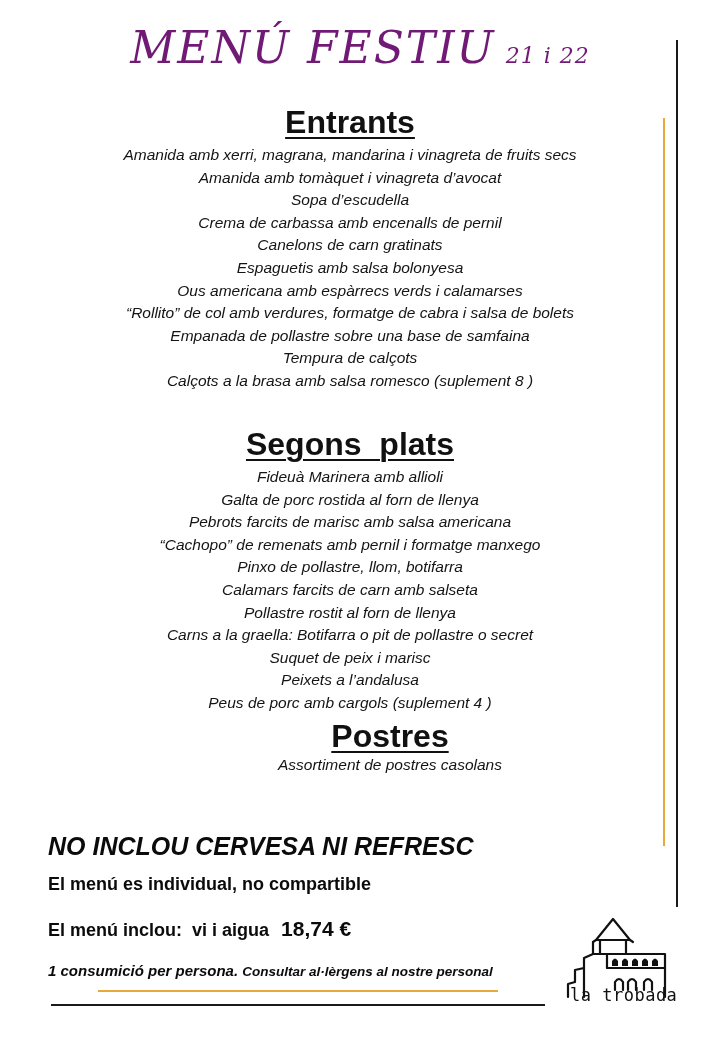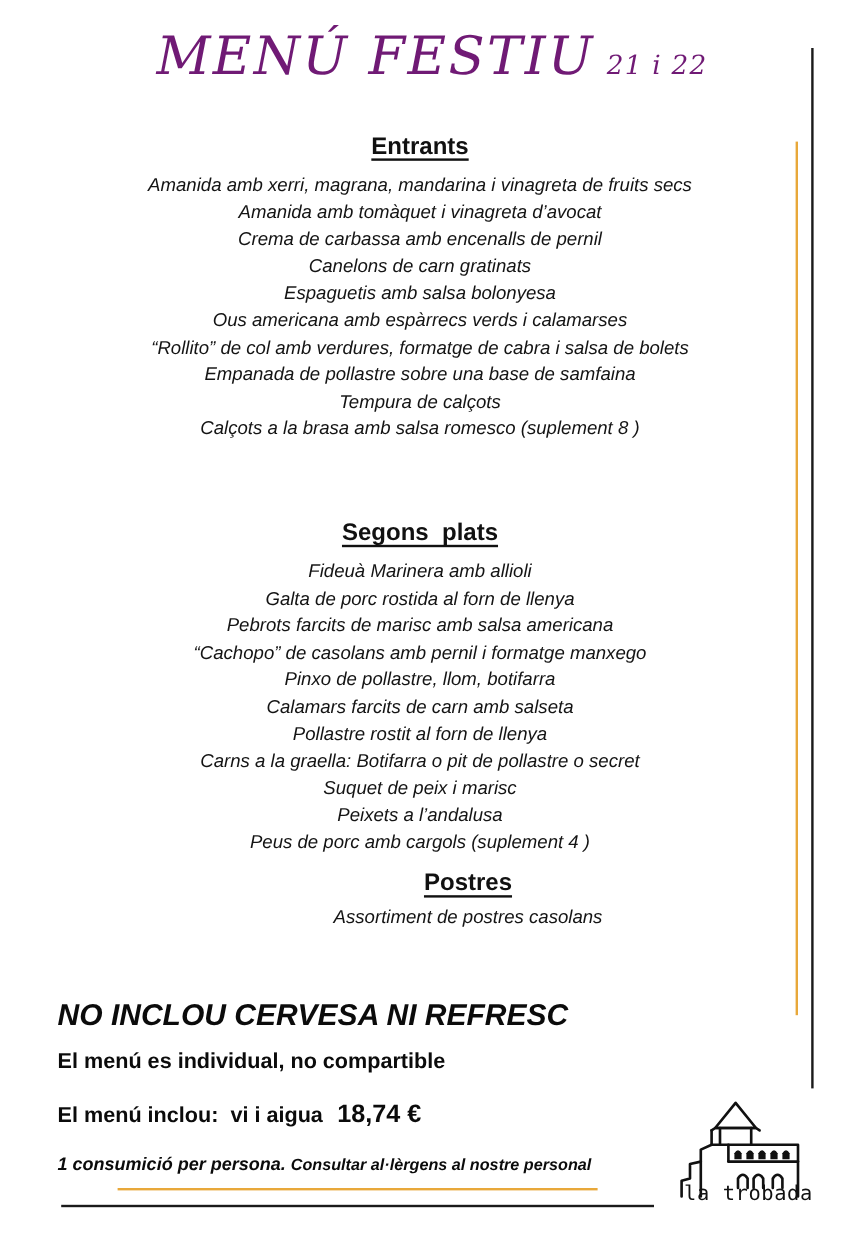--- a/index.html
+++ b/index.html
@@ -37,21 +37,21 @@
       letter-spacing: 1px;
     }
     .section {
       position: absolute;
       left: 0;
       width: 700px;
       text-align: center;
     }
     .section h2 {
       margin: 0;
-      font-size: 20px;
+      font-size: 32px;
       font-weight: bold;
       text-decoration: underline;
       text-underline-offset: 4px;
       text-decoration-thickness: 2px;
       color: #111;
       line-height: 32px;
     }
     .items {
       margin: 6px 0 0 0;
       padding: 0;
@@ -138,38 +138,39 @@
 </div>
 
 <div class="line black" style="left:676px; top:40px; width:2px; height:867px;"></div>
 <div class="line gold" style="left:663px; top:118px; width:2px; height:728px;"></div>
 
 <div class="section" id="entrants">
   <h2>Entrants</h2>
   <ul class="items">
     <li>Amanida amb xerri, magrana, mandarina i vinagreta de fruits secs</li>
     <li>Amanida amb tomàquet i vinagreta d’avocat</li>
+    <li>Sopa d’escudella</li>
     <li>Crema de carbassa amb encenalls de pernil</li>
     <li>Canelons de carn gratinats</li>
     <li>Espaguetis amb salsa bolonyesa</li>
     <li>Ous americana amb espàrrecs verds i calamarses</li>
     <li>“Rollito” de col amb verdures, formatge de cabra i salsa de bolets</li>
     <li>Empanada de pollastre sobre una base de samfaina</li>
     <li>Tempura de calçots</li>
     <li>Calçots a la brasa amb salsa romesco (suplement 8 )</li>
   </ul>
 </div>
 
 <div class="section" id="segons">
   <h2 style="white-space:pre;">Segons  plats</h2>
   <ul class="items">
     <li>Fideuà Marinera amb allioli</li>
     <li>Galta de porc rostida al forn de llenya</li>
     <li>Pebrots farcits de marisc amb salsa americana</li>
-    <li>“Cachopo” de casolans amb pernil i formatge manxego</li>
+    <li>“Cachopo” de remenats amb pernil i formatge manxego</li>
     <li>Pinxo de pollastre, llom, botifarra</li>
     <li>Calamars farcits de carn amb salseta</li>
     <li>Pollastre rostit al forn de llenya</li>
     <li>Carns a la graella: Botifarra o pit de pollastre o secret</li>
     <li>Suquet de peix i marisc</li>
     <li>Peixets a l’andalusa</li>
     <li>Peus de porc amb cargols (suplement 4 )</li>
   </ul>
 </div>
 

